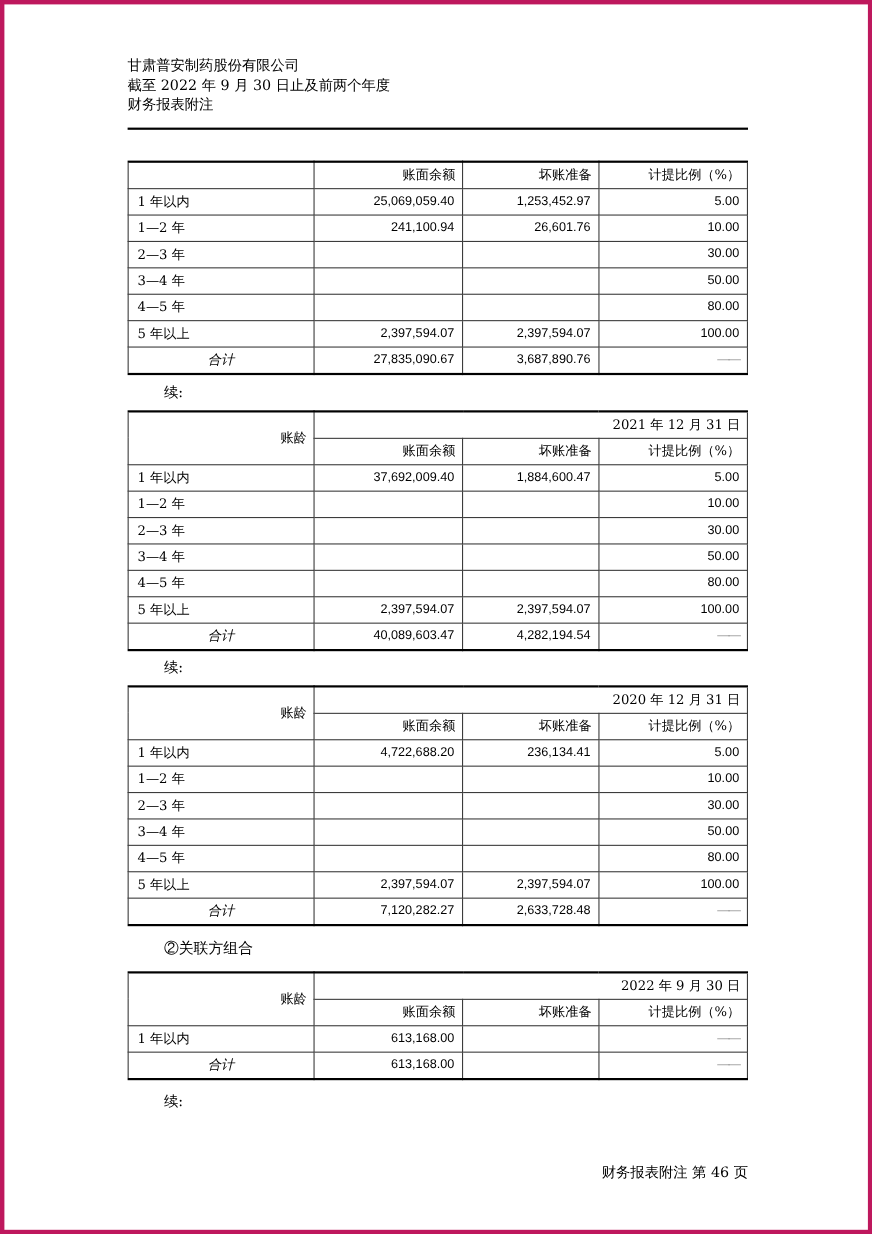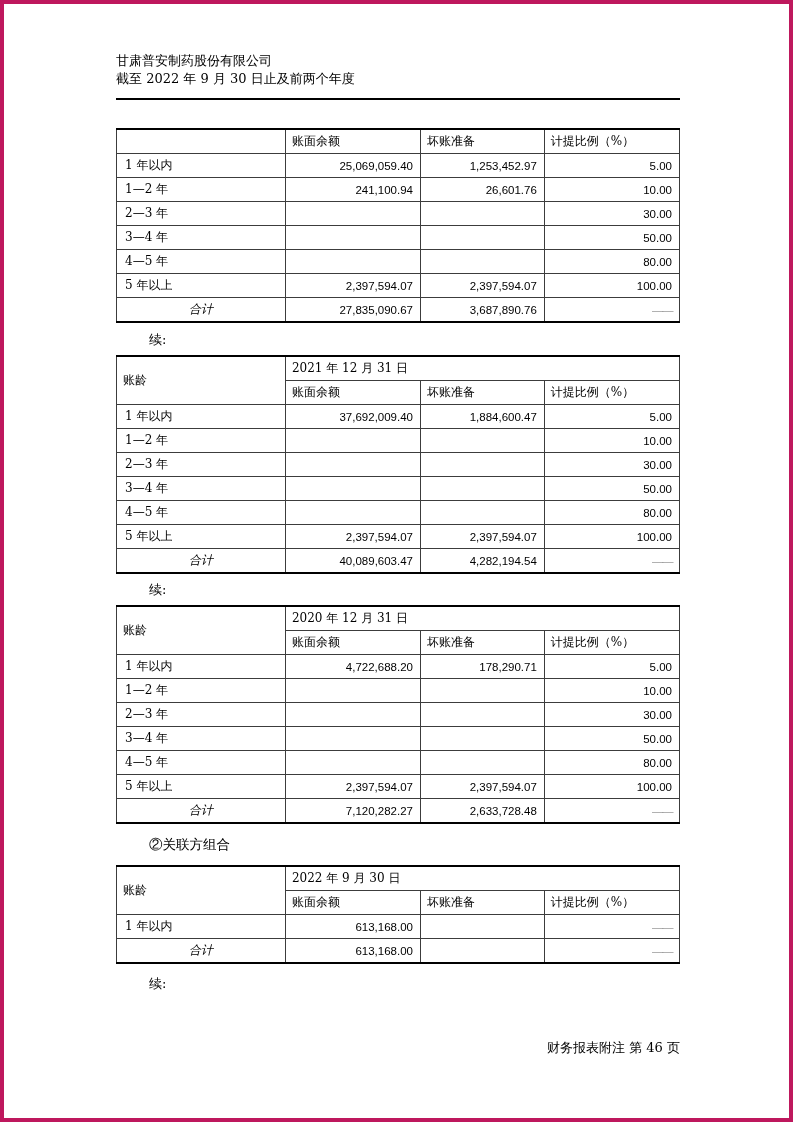--- a/index.html
+++ b/index.html
@@ -11,39 +11,40 @@
   }
   .doc-header { font-size:13px; line-height:17.5px; }
   .head-rule { border:none; border-top:2px solid #000; margin:11px 0 0 0; }
   table.aging {
     width:100%; border-collapse:collapse; table-layout:fixed;
     font-size:12px; margin-top:28px;
     border-top:2.5px solid #000; border-bottom:2.5px solid #000;
   }
   table.aging.tight { margin-top:7px; }
   th,td { border:1px solid #3c3c3c; height:23px; padding:0 6px; font-weight:normal; overflow:hidden; white-space:nowrap; }
-  th { text-align:left; font-size:12px; }
+  th { text-align:right; font-size:12px; }
   col.c-age { width:30%; } col.c-bal { width:24%; } col.c-prov { width:22%; } col.c-rat { width:24%; }
   td.age { text-align:left; padding-left:8px; }
   td.total-label { text-align:center;font-style:italic; }
   td.num { text-align:right; font-family:"Liberation Sans","DejaVu Sans",sans-serif; font-size:11.5px; padding-right:7px; }
   td.dash { color:#9a9a9a; letter-spacing:-1.5px; }
   .cont { margin:9px 0 0 33px; font-size:13px; line-height:16px; }
   .cont-2 { margin-top:8px; }
   .section-note { margin:12px 0 12px 33px; font-size:13.5px; line-height:17px; }
   .page-footer { text-align:right; margin-top:47px; font-size:13px; }
 </style>
 </head>
 <body>
 
 <div class="page">
 
   <div class="doc-header">
     <div>甘肃普安制药股份有限公司</div>
     <div>截至 2022 年 9 月 30 日止及前两个年度</div>
+    <div>财务报表附注</div>
   </div>
   <hr class="head-rule">
 
   <table class="aging">
     <colgroup>
         <col class="c-age">
         <col class="c-bal">
         <col class="c-prov">
         <col class="c-rat">
       </colgroup>
@@ -184,21 +185,21 @@
       <tr>
         <th>账面余额</th>
         <th>坏账准备</th>
         <th>计提比例（%）</th>
       </tr>
     </thead>
     <tbody>
       <tr>
           <td class="age">1 年以内</td>
           <td class="num">4,722,688.20</td>
-          <td class="num">178,290.71</td>
+          <td class="num">236,134.41</td>
           <td class="num">5.00</td>
         </tr>
       <tr>
           <td class="age">1—2 年</td>
           <td class="num"></td>
           <td class="num"></td>
           <td class="num">10.00</td>
         </tr>
       <tr>
           <td class="age">2—3 年</td>

